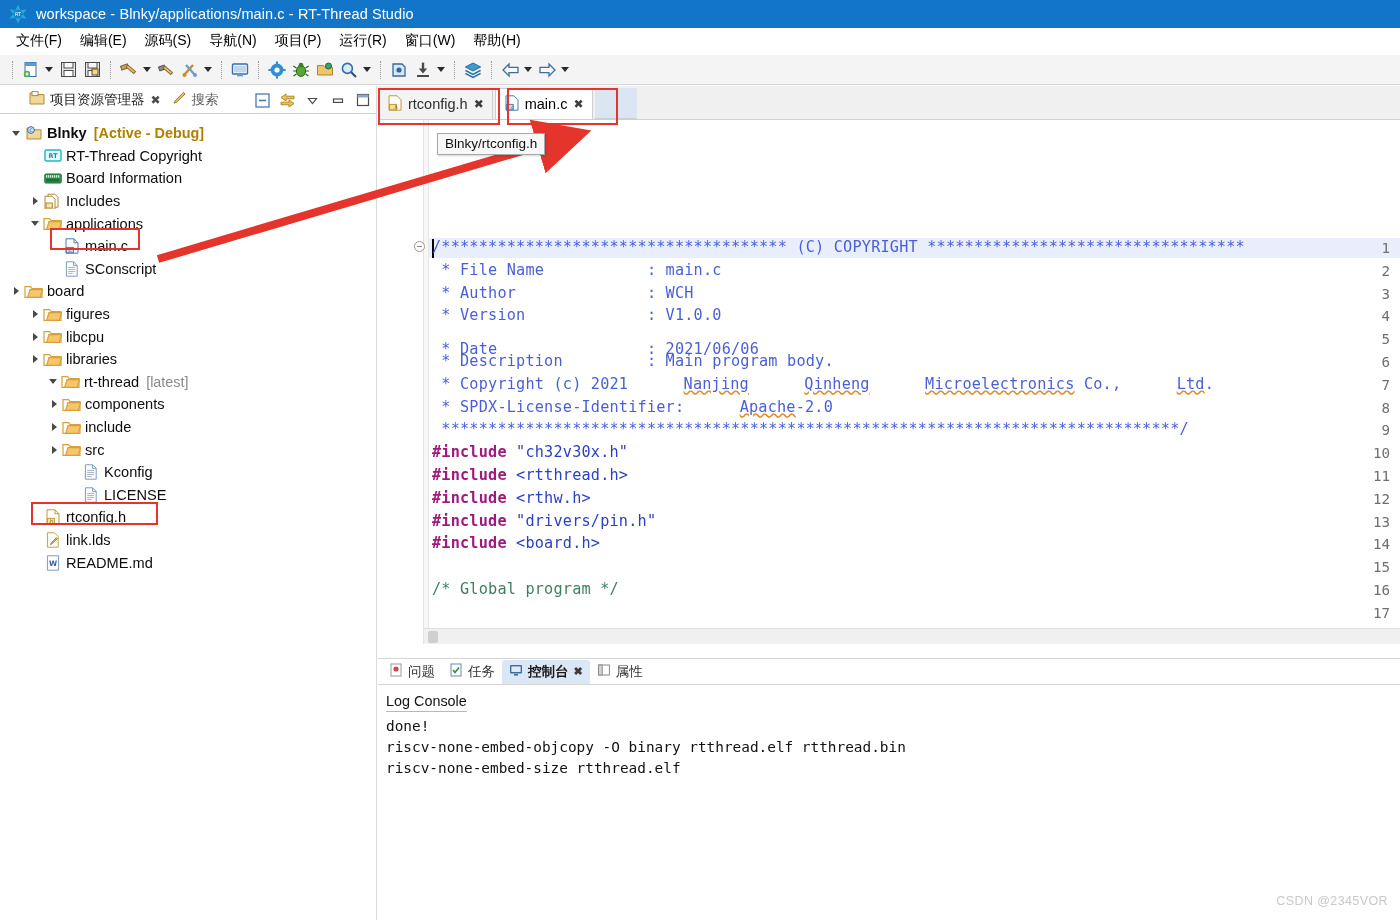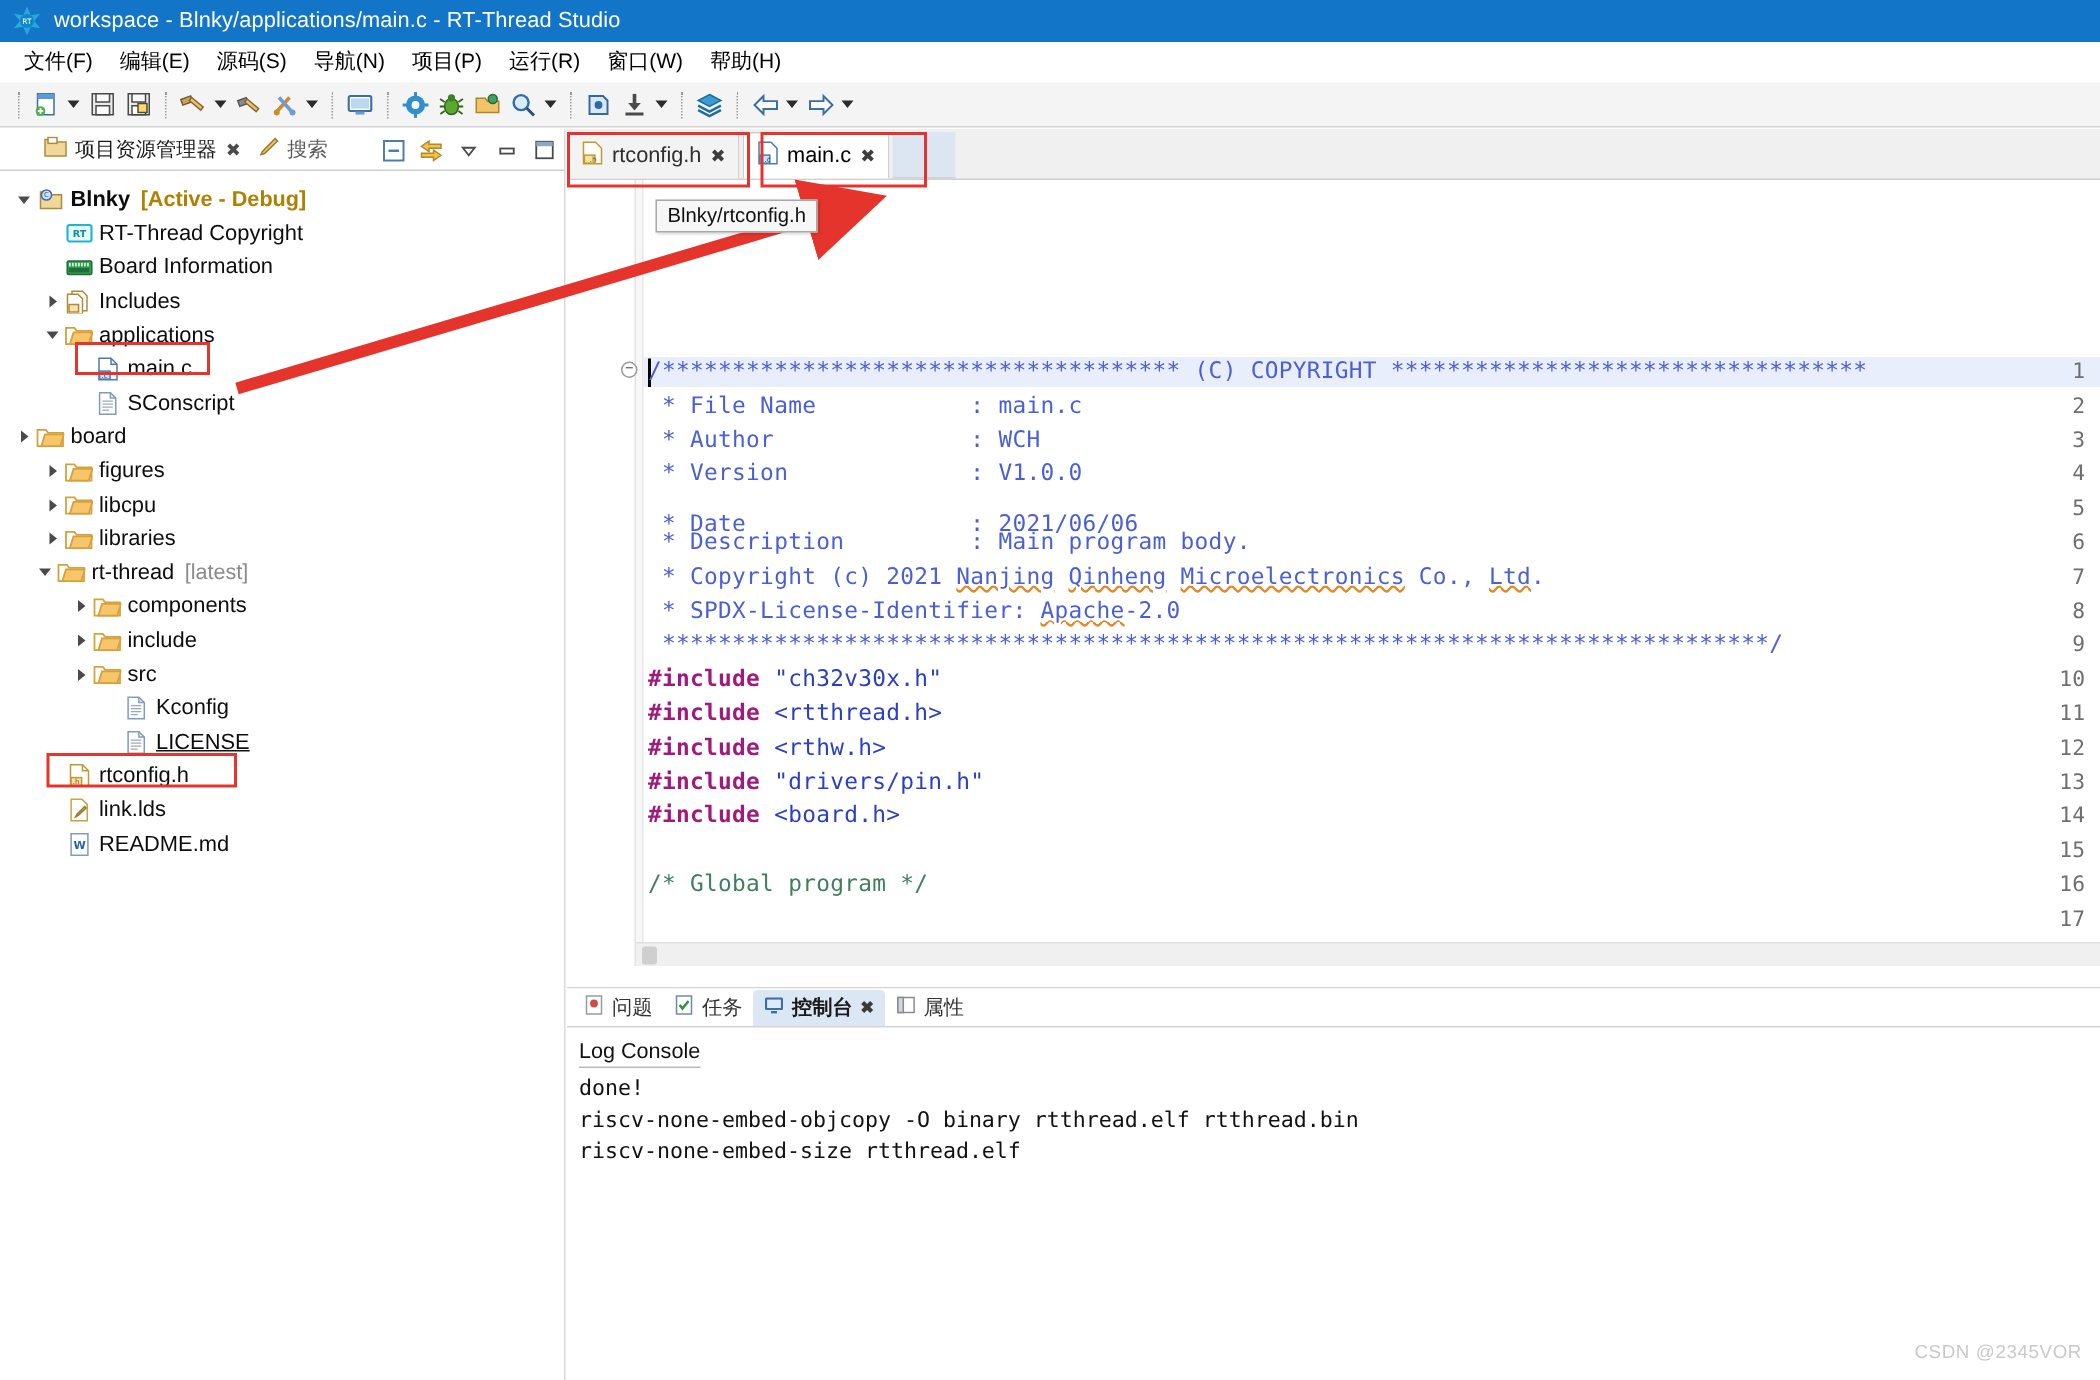--- a/index.html
+++ b/index.html
@@ -179,21 +179,21 @@
   }
   .fold-marker {
     position:absolute; left:36px; top:121px; width:11px; height:11px;
     border:1px solid #9a9a9a; background:#fff; border-radius:50%;
     display:flex;align-items:center;justify-content:center; font-size:9px; color:#555;
     font-family:"DejaVu Sans Mono", monospace; line-height:9px;
   }
   .caret {
     position:absolute; left:54px; top:119px; width:1.5px; height:19px; background:#000;
   }
-  .squig { text-decoration: underline; text-decoration-style: wavy; text-decoration-color: #e08a2a; }
+  .squig { text-decoration: underline; text-decoration-style: wavy; text-decoration-color: #e08a2a; margin-left: 46px; }
   .ed-hscroll {
     position:absolute; left:46px; bottom:0; height:16px; right:0; background:#f0f0f0;
     border-top:1px solid #e0e0e0; display:flex; align-items:center;
   }
   .ed-hscroll .thumb {
     height:12px; width:10px; margin-left:4px; background:#cfcfcf; border-radius:2px;
   }
 
   
   .tooltip {
@@ -572,21 +572,21 @@
         <div class="trow" style="padding-left: 27px;">
           <span class="twist closed"></span>
           <span class="ticon">
             <svg width="19" height="15" viewBox="0 0 19 15">
               <path d="M1 13.4V2.6h5.6l1.5 2H18v8.8z" fill="#fff" stroke="#d6a13a" stroke-width="1.2"></path>
               <path d="M3.6 13.4 L6 5.6 H18.6 L16.2 13.4z" fill="#f7c56a" stroke="#d6a13a" stroke-width="1.2"></path>
             </svg>
           </span>
           <span class="tlabel">libraries</span>
         </div>
-        <div class="trow" style="padding-left: 22px;">
+        <div class="trow" style="padding-left: 45px;">
           <span class="twist open"></span>
           <span class="ticon">
             <svg width="19" height="15" viewBox="0 0 19 15">
               <path d="M1 13.4V2.6h5.6l1.5 2H18v8.8z" fill="#fff" stroke="#d6a13a" stroke-width="1.2"></path>
               <path d="M3.6 13.4 L6 5.6 H18.6 L16.2 13.4z" fill="#f7c56a" stroke="#d6a13a" stroke-width="1.2"></path>
             </svg>
           </span>
           <span class="tlabel">rt-thread</span>
           <span class="tsuffix">[latest]</span>
         </div>
@@ -629,21 +629,21 @@
               <g stroke="#9ab" stroke-width="0.9">
                 <path d="M3.2 6.4h7"></path>
                 <path d="M3.2 8.4h7"></path>
                 <path d="M3.2 10.4h7"></path>
                 <path d="M3.2 12.4h4.6"></path>
               </g>
             </svg>
           </span>
           <span class="tlabel">Kconfig</span>
         </div>
-        <div class="trow" style="padding-left: 65px; text-decoration: underline;">
+        <div class="trow" style="padding-left: 65px;">
           <span class="twist "></span>
           <span class="ticon">
             <svg width="14" height="16" viewBox="0 0 14 16">
               <path d="M1.4 0.8h7.2l3.6 3.6v10.8H1.4z" fill="#fff" stroke="#7f9bc0"></path>
               <path d="M8.6 0.8v3.6h3.6" fill="none" stroke="#7f9bc0"></path>
               <g stroke="#9ab" stroke-width="0.9">
                 <path d="M3.2 6.4h7"></path>
                 <path d="M3.2 8.4h7"></path>
                 <path d="M3.2 10.4h7"></path>
                 <path d="M3.2 12.4h4.6"></path>

